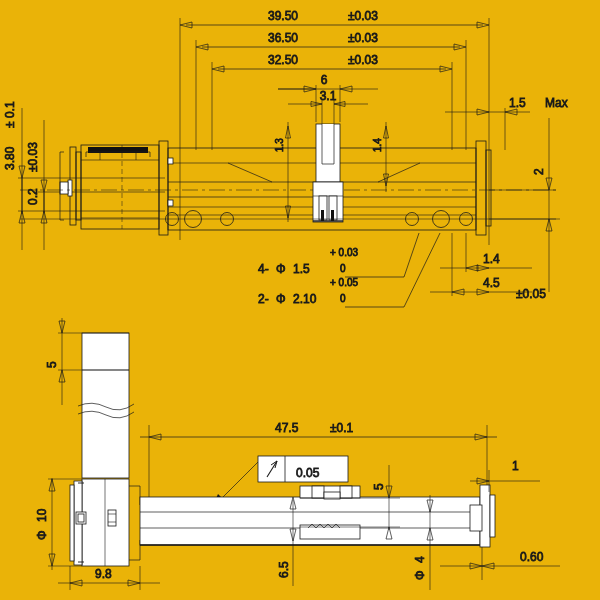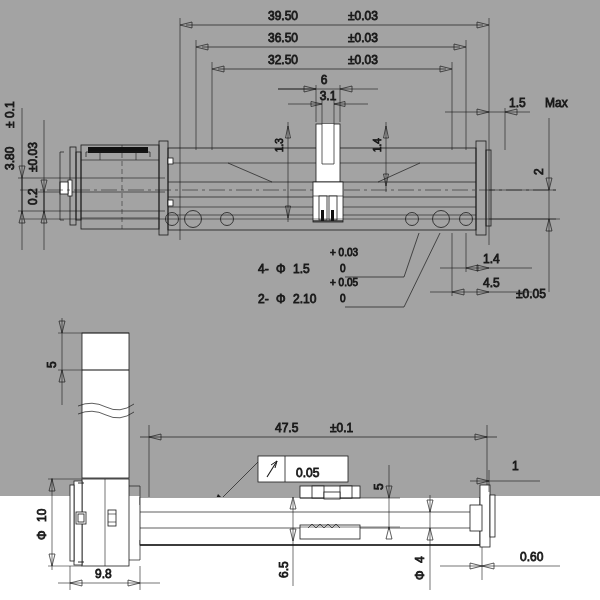--- a/index.html
+++ b/index.html
@@ -1,19 +1,19 @@
 <!DOCTYPE html>
 <html><head>
 <meta charset="utf-8">
 <title>Technical Drawing</title>
 <style>
   html,body{margin:0;padding:0;background:#ffffff;}
   body{width:600px;height:600px;overflow:hidden;
        font-family:"Liberation Sans", sans-serif;}
-  #sheet{position:relative;width:600px;height:496px;background:#a3a3a3;}
+  #sheet{position:relative;width:600px;height:600px;background:#eab308;}
   svg{display:block;}
   .dimtext{font-family:"Liberation Sans", sans-serif;font-size:12px;fill:#1a1a1a;}
   .dimtext-sm{font-family:"Liberation Sans", sans-serif;font-size:10px;fill:#1a1a1a;}
 </style>
 </head>
 <body>
 
 <div id="sheet">
 <svg width="600" height="600" viewBox="0 0 600 600">
 

